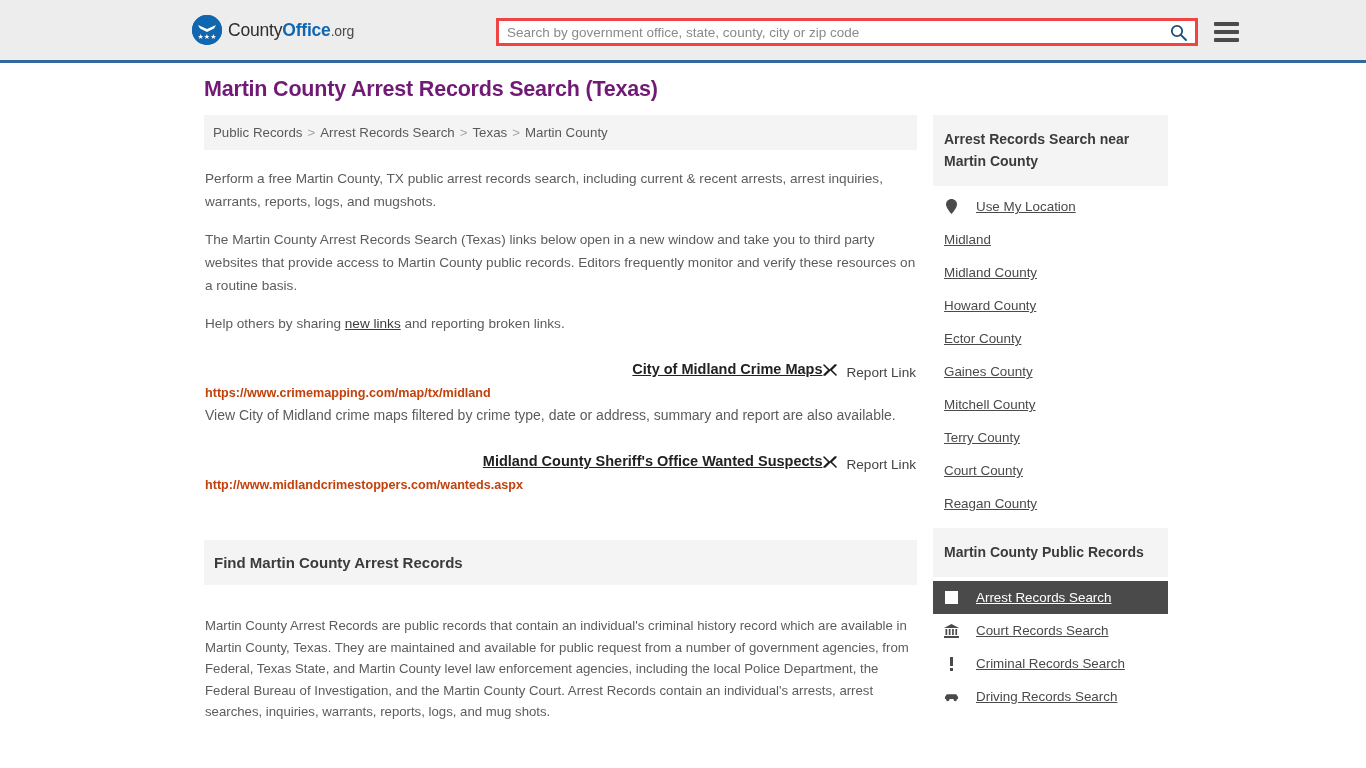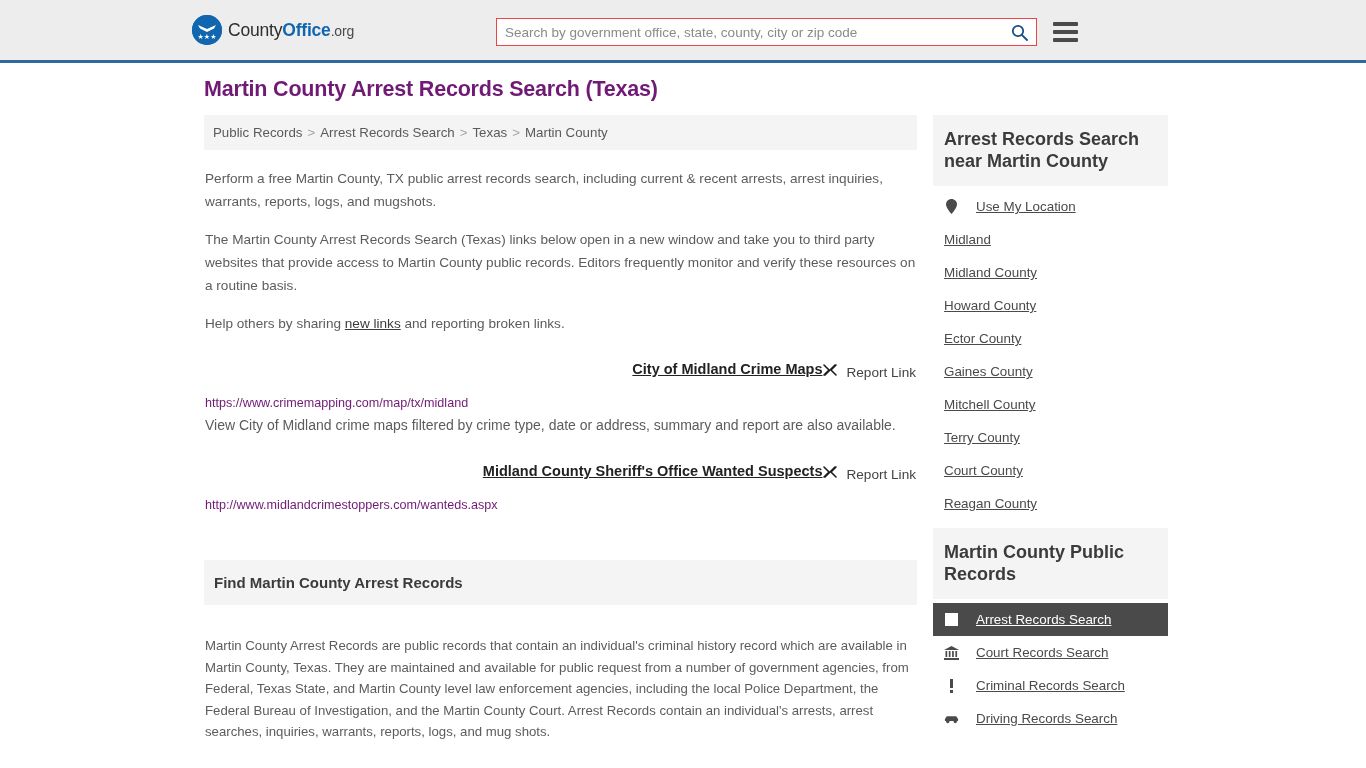--- a/index.html
+++ b/index.html
@@ -46,23 +46,23 @@
   .logo-text .org { font-size: 14px; color: #4a4a4a; }
 
   .search-area {
     position: absolute;
     left: 496px;
     top: 18px;
     display: flex;
     align-items: center;
   }
   .search-box {
-    width: 541px; height: 28px;
+    width: 702px; height: 28px;
     background: #fff;
-    border: 1px solid #ef4444;
+    border: 3px solid #ef4444;
     display: flex;
     align-items: center;
     padding: 0 8px;
     gap: 48px;
   }
   .search-box input {
     flex: 1;
     border: none;
     outline: none;
     font-family: "Liberation Sans", sans-serif;
@@ -151,23 +151,24 @@
     display: flex;
     align-items: center;
     gap: 8px;
     cursor: pointer;
     flex: 0 0 auto;
     padding-top: 1px;
   }
   .report-link .lbl { font-size: 13.6px; color: #444; }
   .result-url {
     font-size: 12.6px;
-    color: #701a75;
-    margin-top: 14px;
+    color: #c2410c;
+    margin-top: 4px;
     word-break: break-all;
+    font-weight: bold;
   }
   .result-desc {
     font-size: 14px;
     line-height: 24px;
     color: #5c5c5c;
     margin-top: 3px;
   }
 
   
   .section-head {
@@ -184,21 +185,21 @@
     line-height: 21.5px;
     color: #5c5c5c;
     margin-top: 30px;
   }
 
   
   .side-panel { margin-bottom: 8px; }
   .side-title {
     background: #f4f4f4;
     padding: 13px 11px 14px 11px;
-    font-size: 18px;
+    font-size: 14px;
     font-weight: bold;
     color: #3b3b3b;
     line-height: 22px;
   }
   .side-list { padding-top: 4px; }
   .side-item {
     display: flex;
     align-items: center;
     gap: 17px;
     padding: 9px 11px;

